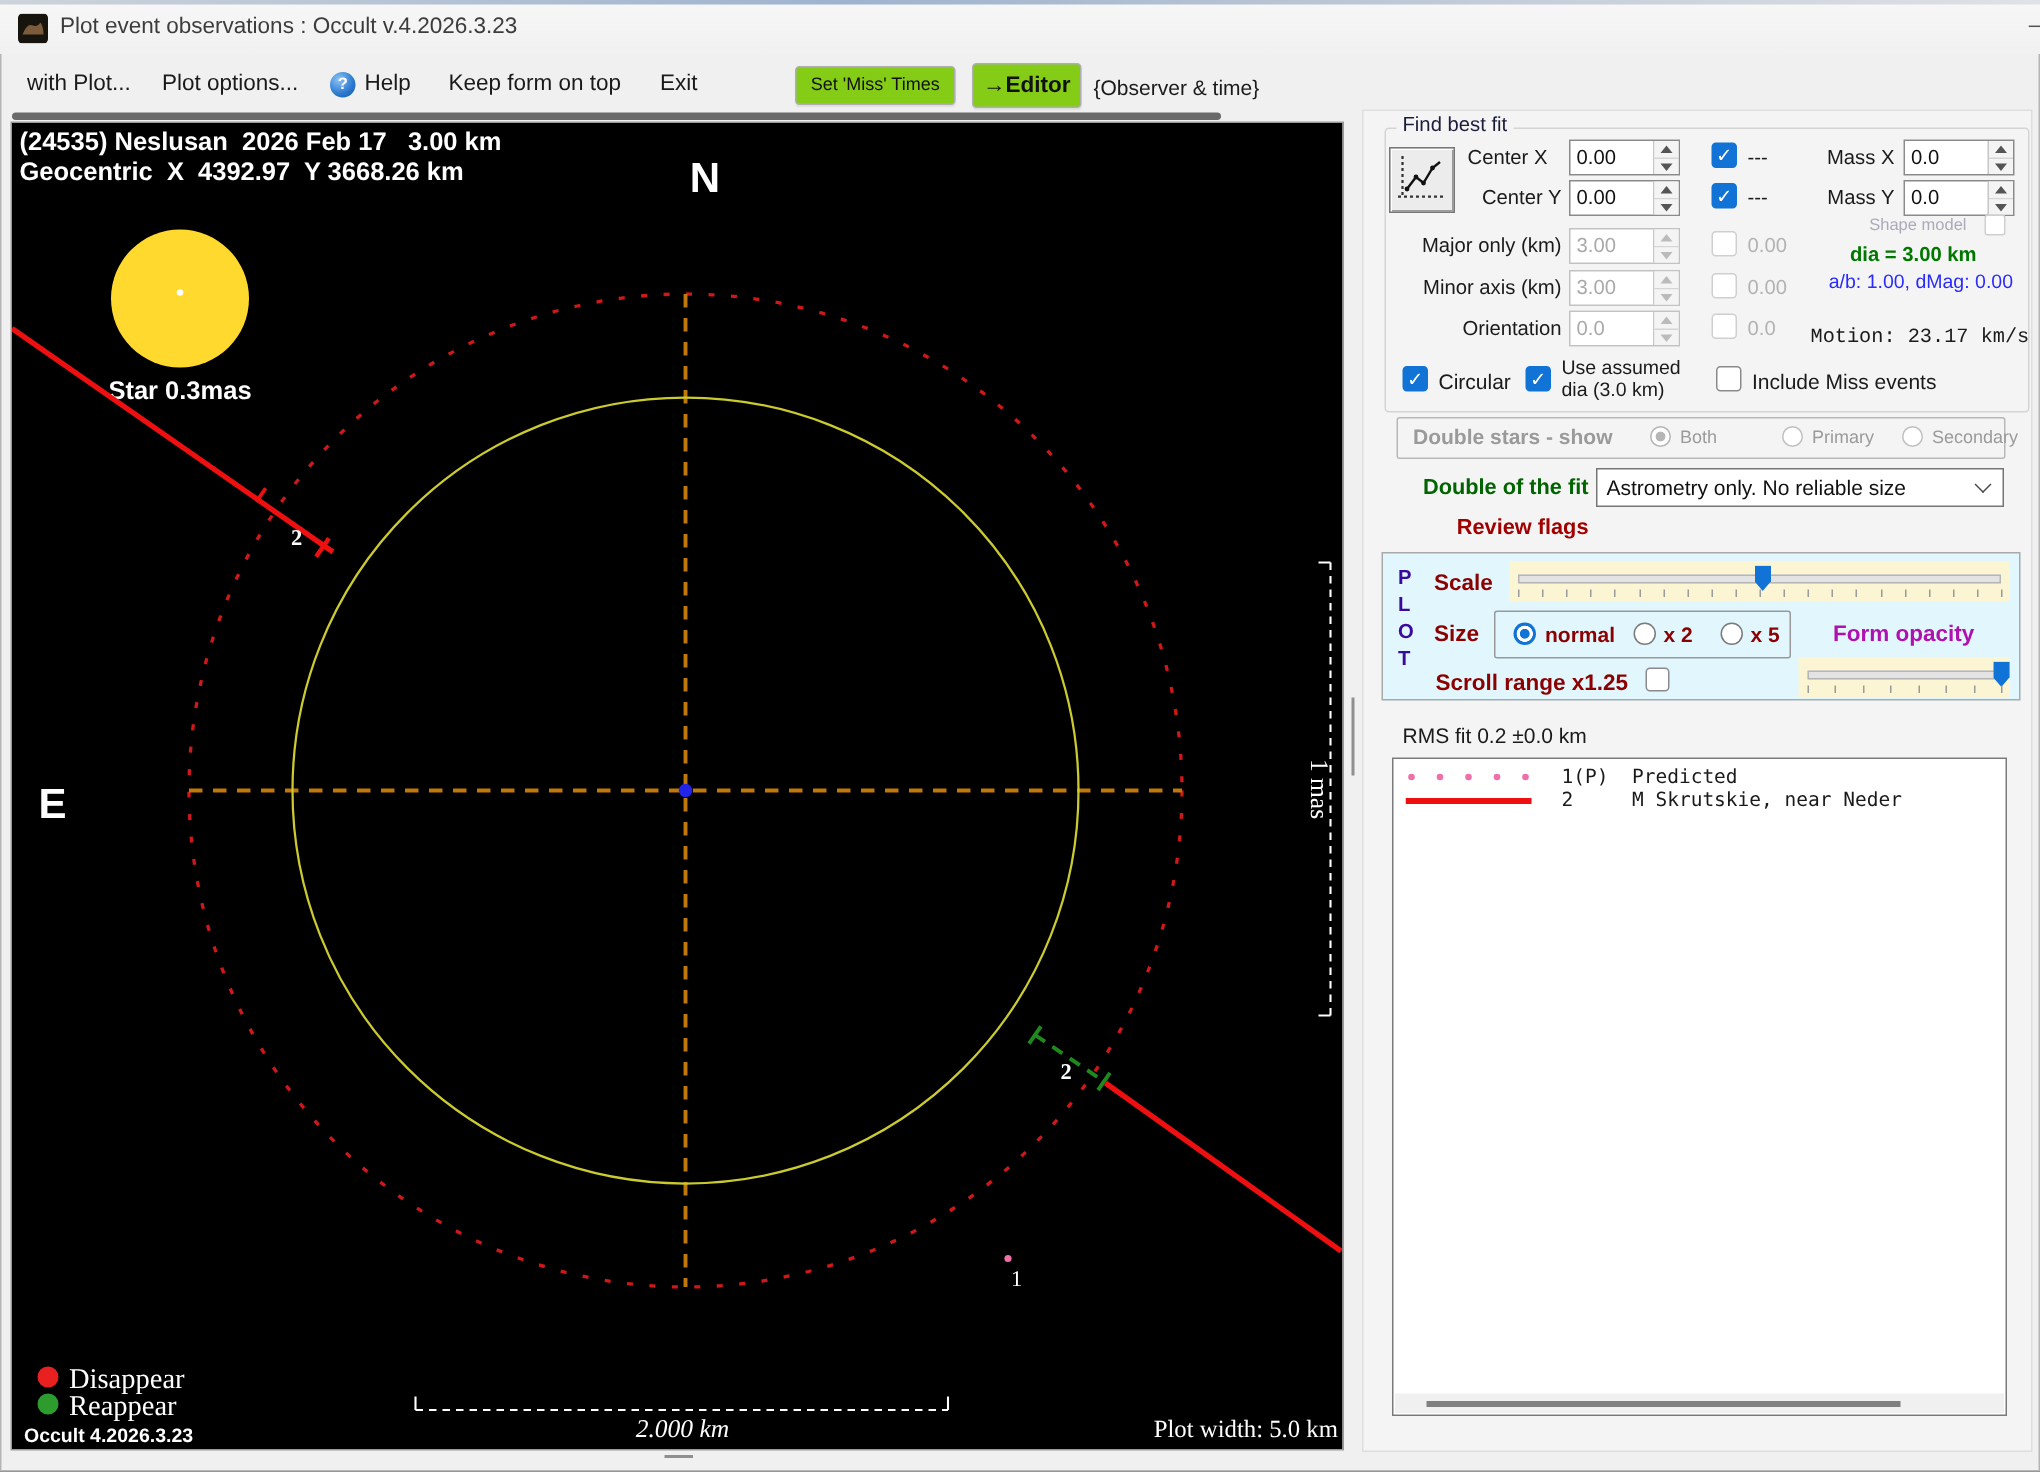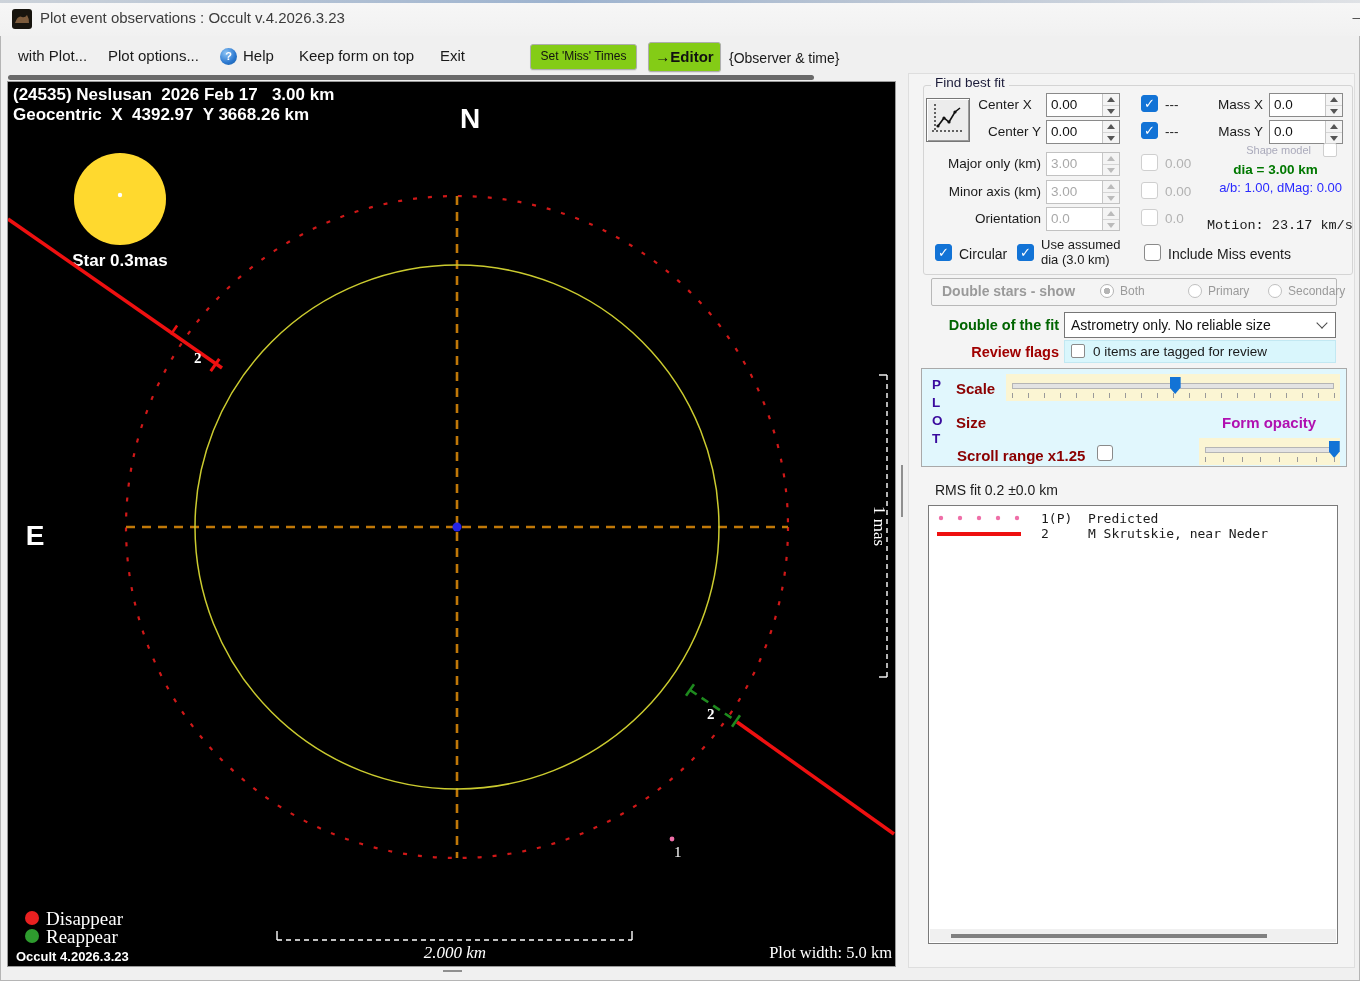--- a/index.html
+++ b/index.html
@@ -282,24 +282,20 @@
     <div class="lbl" style="left:356px;top:5px;font-size:12px;color:#9a9a9a;">Secondary</div>
   </div>
 
   <div class="lbl lbl-r" style="left:10px;top:243px;width:140px;font-weight:bold;font-size:14.5px;color:#006400;">Double of the fit</div>
   <div class="dropdown" style="left:155px;top:238px;width:270px;height:24px;">
     <span class="dtext">Astrometry only. No reliable size</span>
     <span class="chev"></span>
   </div>
 
   <div class="lbl lbl-r" style="left:10px;top:270px;width:140px;font-weight:bold;font-size:14.5px;color:#a00000;">Review flags</div>
-  <div class="cyanbox" style="left:155px;top:266px;width:270px;height:21px;">
-    <div class="cb small" style="left:6px;top:3px;background:#fff;"></div>
-    <div class="lbl" style="left:28px;top:3px;font-size:13.5px;">0 items are tagged for review</div>
-  </div>
 
   <div class="plotpanel">
     <div class="pletter" style="top:8px;">P</div>
     <div class="pletter" style="top:26px;">L</div>
     <div class="pletter" style="top:44px;">O</div>
     <div class="pletter" style="top:62px;">T</div>
 
     <div class="lbl dred" style="left:34px;top:11px;">Scale</div>
     <div class="slider" style="left:84px;top:5px;width:334px;height:27px;">
       <div class="groove"></div>
@@ -323,20 +319,28 @@
           <i style="left: 75%;"></i>
           <i style="left: 80%;"></i>
           <i style="left: 85%;"></i>
           <i style="left: 90%;"></i>
           <i style="left: 95%;"></i>
           <i style="left: 100%;"></i>
         </div>
     </div>
 
     <div class="lbl dred" style="left:34px;top:45px;">Size</div>
+    <div class="groupbox" style="left:74px;top:38px;width:196px;height:30px;border-color:#999;border-radius:2px;">
+      <div class="radio on" style="left:12px;top:7px;"></div>
+      <div class="lbl dred" style="left:33px;top:7px;font-size:14px;">normal</div>
+      <div class="radio" style="left:92px;top:7px;"></div>
+      <div class="lbl dred" style="left:112px;top:7px;font-size:14px;">x 2</div>
+      <div class="radio" style="left:150px;top:7px;"></div>
+      <div class="lbl dred" style="left:170px;top:7px;font-size:14px;">x 5</div>
+    </div>
     <div class="lbl" style="left:300px;top:45px;font-weight:bold;font-size:15px;color:#b010b0;">Form opacity</div>
 
     <div class="lbl dred" style="left:35px;top:78px;">Scroll range x1.25</div>
     <div class="cb" style="left:175px;top:76px;width:16px;height:16px;"></div>
     <div class="slider" style="left:277px;top:69px;width:141px;height:27px;">
       <div class="groove"></div>
       <div class="thumb" style="left:92%;"></div>
       <div class="ticks">
           <i style="left: 0%;"></i>
           <i style="left: 14.2857%;"></i>

